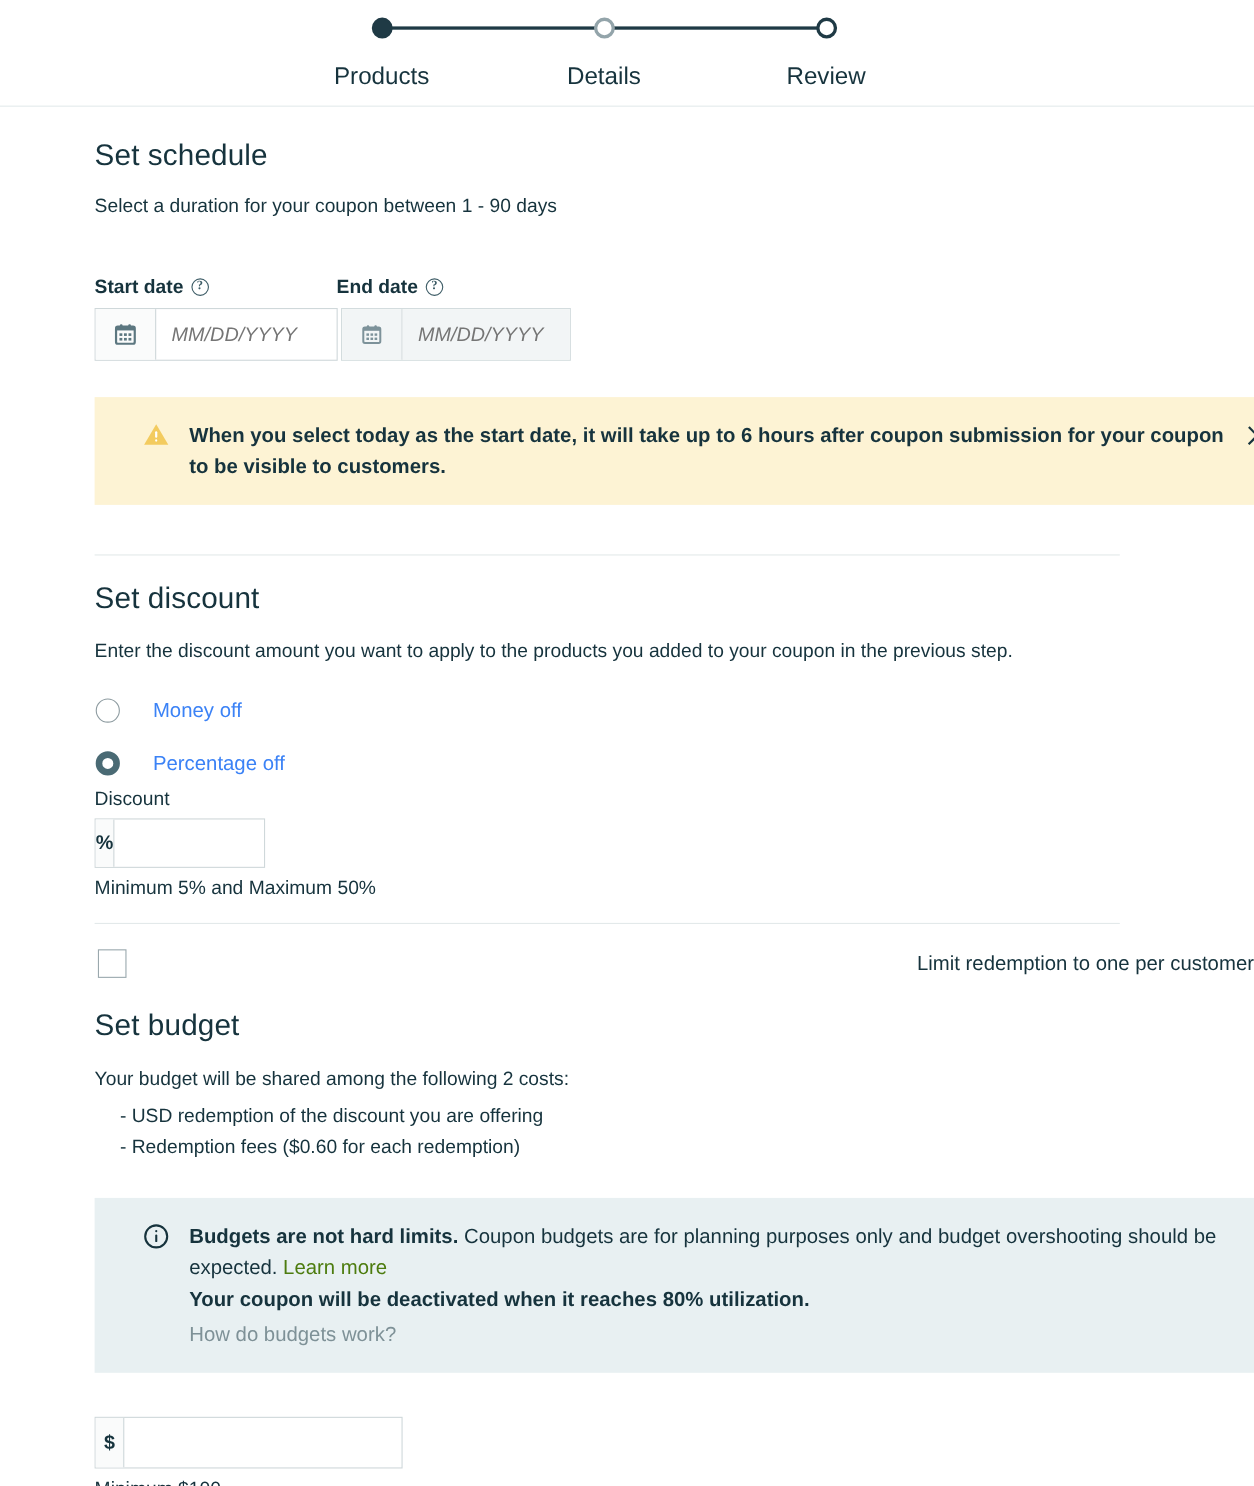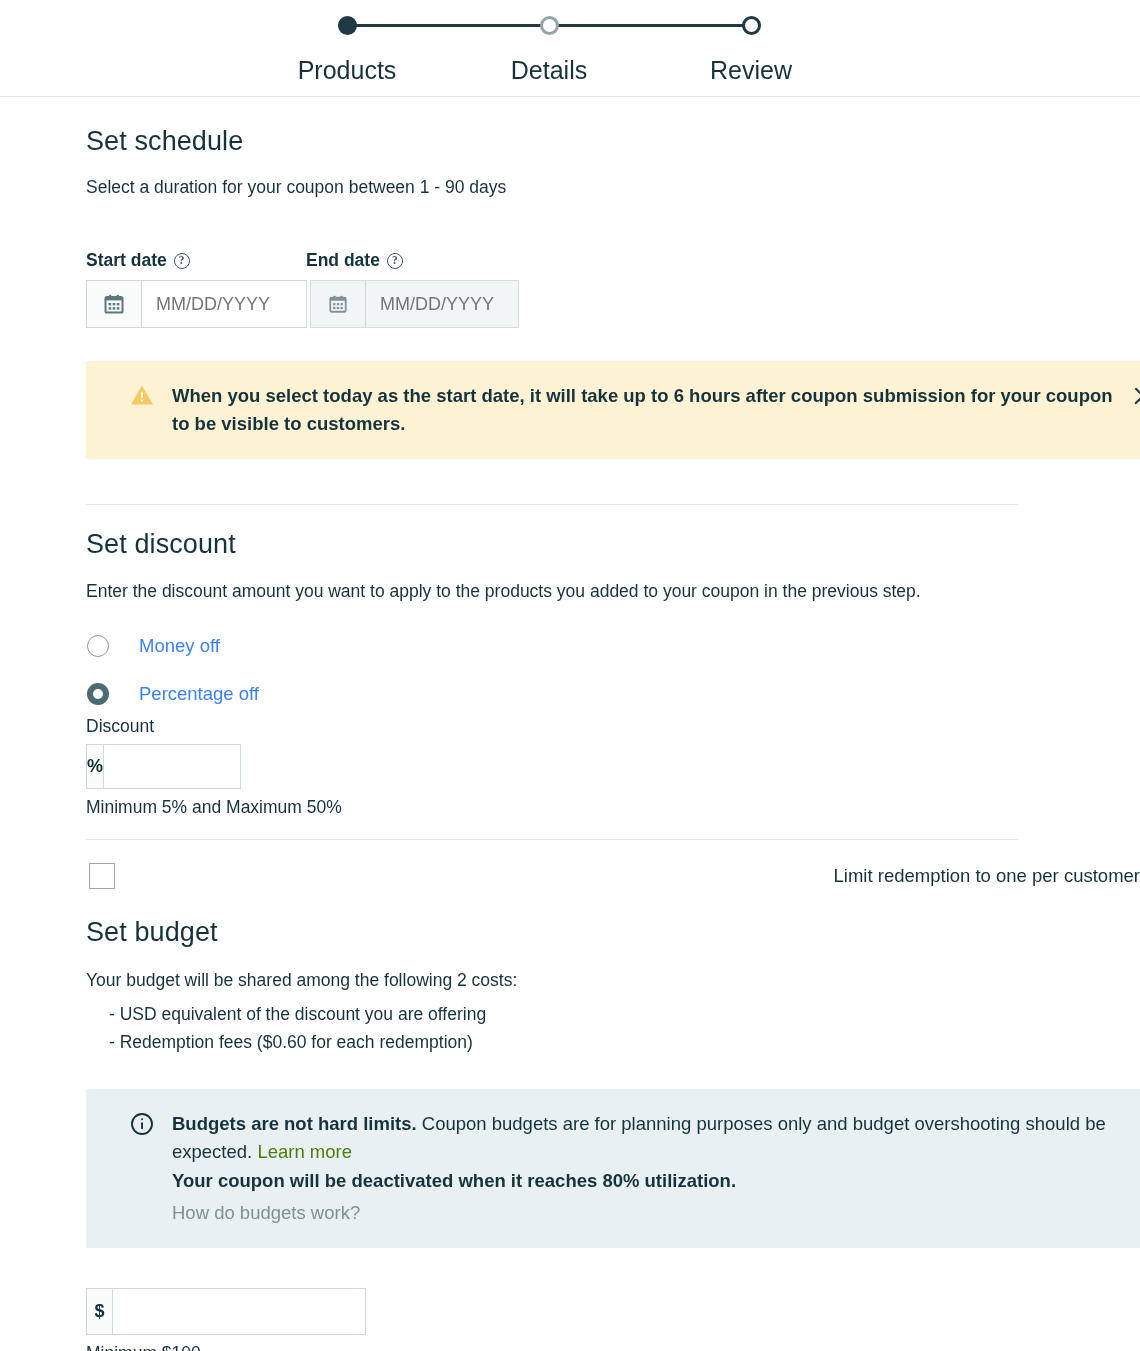--- a/index.html
+++ b/index.html
@@ -51,21 +51,21 @@
   .step-node.open-muted {
     border: 3px solid #93a4aa;
   }
   .step-node.open-dark {
     border: 3px solid #1f3a45;
   }
   .step-label {
     position: absolute;
     top: 36px;
     transform: translateX(-50%);
-    font-size: 25px;
+    font-size: 22px;
     color: #16333d;
     white-space: nowrap;
   }
 
   
   .page {
     position: relative;
     padding: 0 0 0 86px;
   }
 
@@ -135,20 +135,21 @@
     background: #fafbfb;
     border-right: 1px solid #cfd8da;
   }
   .date-input.disabled .date-icon-box { background: #f2f5f6; }
   .date-text {
     width: 164px;
     display: flex;
     align-items: center;
     padding-left: 14px;
     font-size: 18px;
+    font-style: italic;
     color: #9aa8ad;
     background: transparent;
     border: none;
     outline: none;
     font-family: "Liberation Sans", sans-serif;
   }
   .date-input.disabled .date-text {
     background: #f2f5f6;
     width: 152px;
   }
@@ -438,21 +439,21 @@
 
   <div class="check-row">
     <span class="checkbox"></span>
     <span class="check-label">Limit redemption to one per customer</span>
   </div>
 
   <section class="budget-block">
     <h2 class="section-title">Set budget</h2>
     <p class="section-sub budget-sub">Your budget will be shared among the following 2 costs:</p>
     <ul class="budget-list">
-      <li>- USD equivalent of the discount you are offering</li>
+      <li>- USD redemption of the discount you are offering</li>
       <li>- Redemption fees ($0.60 for each redemption)</li>
     </ul>
 
     <div class="banner info">
       <span class="banner-icon">
         <svg width="24" height="24" viewBox="0 0 24 24" aria-hidden="true">
           <circle cx="12" cy="12" r="10" fill="none" stroke="#16333d" stroke-width="1.9"></circle>
           <rect x="11.1" y="10.2" width="1.9" height="7" rx="0.9" fill="#16333d"></rect>
           <rect x="11.1" y="6.2" width="1.9" height="2.1" rx="0.95" fill="#16333d"></rect>
         </svg>

